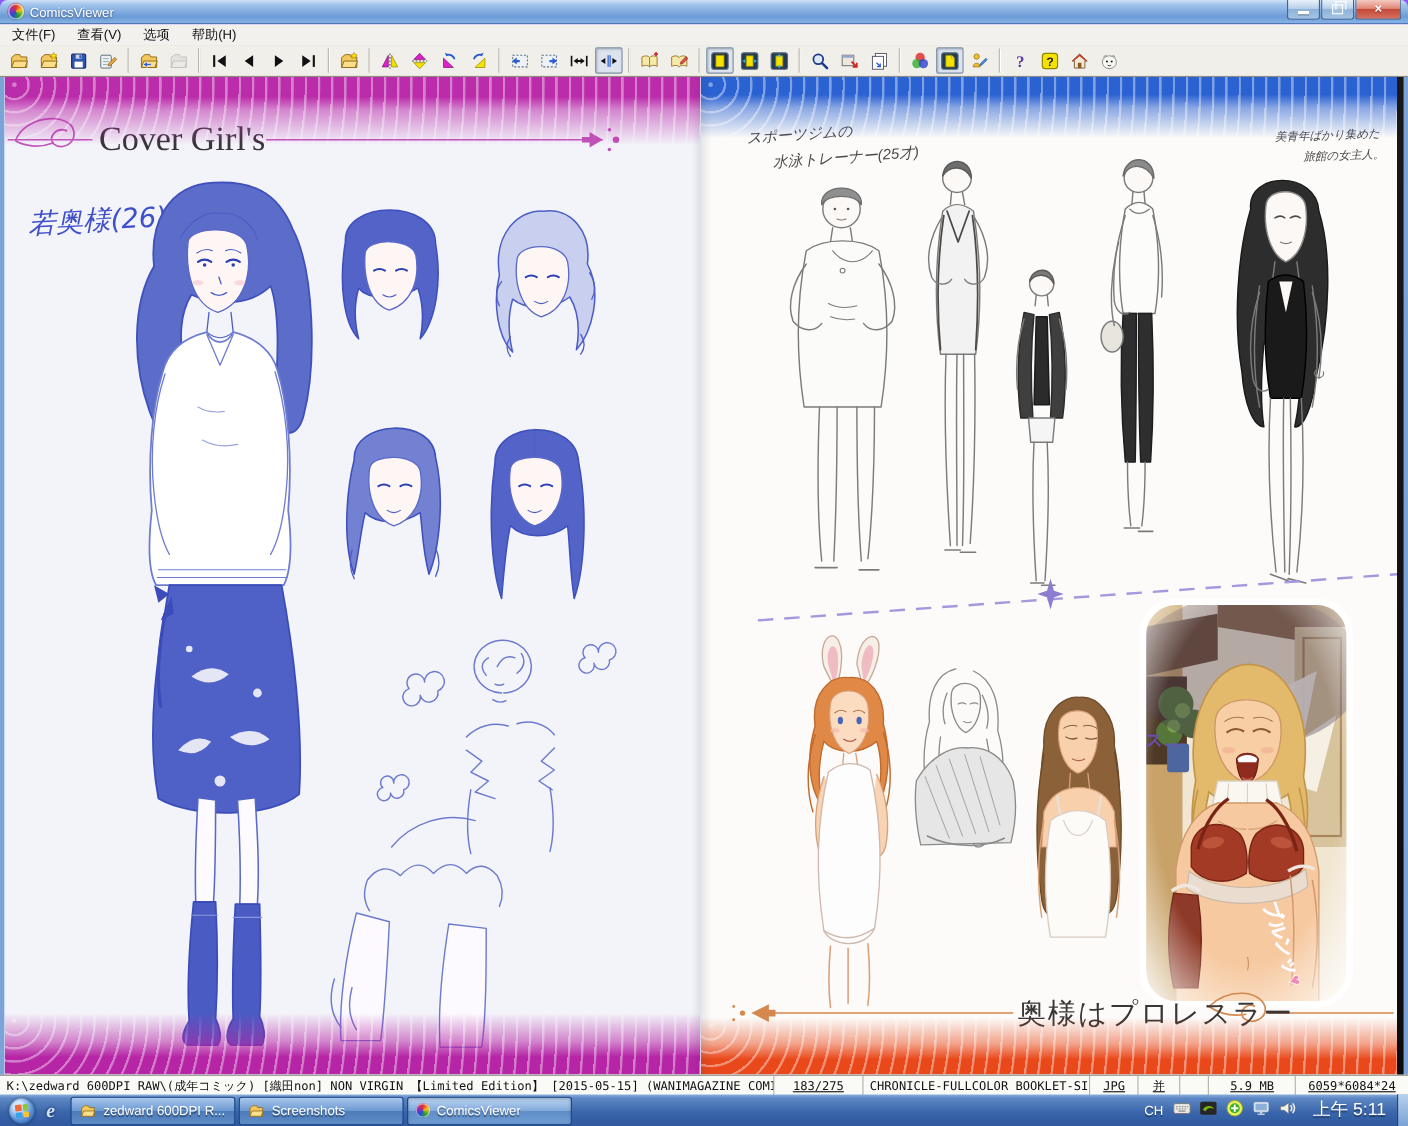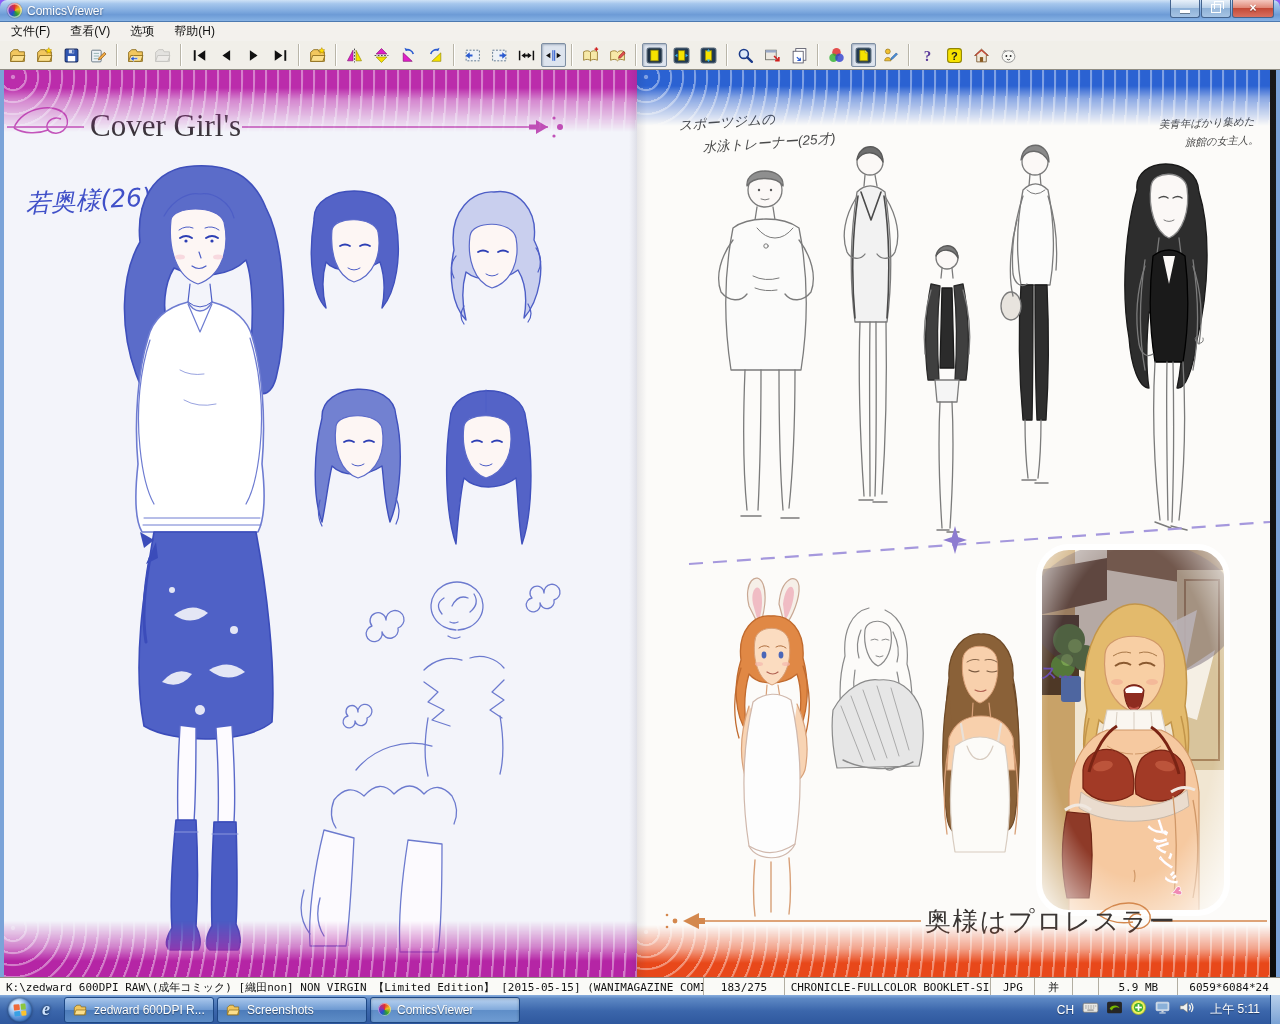--- a/index.html
+++ b/index.html
@@ -62,21 +62,21 @@
     -webkit-mask:linear-gradient(transparent 0,rgba(0,0,0,.5) 24px,#000 38px 100%);
             mask:linear-gradient(transparent 0,rgba(0,0,0,.5) 24px,#000 38px 100%);}
   .art{position:absolute;left:0;top:0;width:100%;height:100%;}
   .serif{font-family:"Liberation Serif","DejaVu Serif",serif;}
   
   .statusbar{position:absolute;left:0;top:977px;width:1280px;height:18px;background:#fafaf7;border-top:1px solid #8f8c82;
     display:flex;align-items:stretch;font-family:"DejaVu Sans Mono",monospace;font-size:11px;color:#111;}
   .sp{display:flex;align-items:center;padding:0 6px;border-right:1px solid #b2ae a2;}
   .sp{border-right:1px solid #b2aea2;white-space:nowrap;overflow:hidden;}
   .sp.path{flex:1 1 auto;min-width:0;}
-  .sp.c{justify-content:center;}
+  .sp.c{justify-content:center;text-decoration:underline;}
   
   .taskbar{position:absolute;left:0;top:995px;width:1280px;height:29px;
     background:linear-gradient(#89aede 0%,#5d88c4 12%,#3b66ab 55%,#2f589e 100%);display:flex;align-items:center;}
   .orb{width:24px;height:24px;border-radius:50%;margin:0 10px 0 8px;position:relative;
     background:radial-gradient(circle at 35% 30%,#cfe6ff 0 18%,#5d94da 55%,#1f4c94 100%);
     box-shadow:inset 0 0 2px #0a2a5a,0 0 3px rgba(0,0,0,.4);}
   .orb .flag{position:absolute;left:6px;top:6px;width:12px;height:12px;display:grid;grid-template-columns:1fr 1fr;grid-template-rows:1fr 1fr;gap:1px;transform:rotate(-6deg);}
   .orb .flag i{border-radius:1px;}
   .orb .flag i:nth-child(1){background:#ef6a3a;}.orb .flag i:nth-child(2){background:#8cc63f;}
   .orb .flag i:nth-child(3){background:#38a0e4;}.orb .flag i:nth-child(4){background:#fcc22d;}
@@ -85,21 +85,21 @@
     background:linear-gradient(#a9c7ec,#6e9ad2 48%,#4d7cba 52%,#5d8cc6);display:flex;align-items:center;padding:12px 7px;box-sizing:border-box;
     color:#fff;font-size:12px;text-shadow:0 1px 1px rgba(0,0,0,.45);}
   .tkb.active{background:linear-gradient(#bcd5f2,#83abdc 48%,#5f8ec8 52%,#6f9cd2);box-shadow:inset 0 1px 3px rgba(0,0,0,.25);}
   .tkb .lbl{white-space:nowrap;overflow:hidden;text-overflow:ellipsis;}
   .tkb svg{width:16px;height:14px;margin-right:6px;flex:0 0 auto;}
   .appdot{width:13px;height:13px;border-radius:50%;margin-right:6px;flex:0 0 auto;
     background:conic-gradient(#e03030,#f0c020,#30a030,#2050d0,#9030b0,#e03030);box-shadow:inset 0 0 0 1px rgba(255,255,255,.5);}
   .tray{margin-left:auto;display:flex;align-items:center;height:100%;}
   .tray .lang{color:#fff;font-size:12px;margin-right:8px;text-shadow:0 1px 1px rgba(0,0,0,.4);}
   .tray svg{width:17px;height:17px;margin-right:7px;}
-  .clock{color:#fff;font-size:12px;margin:0 10px 0 8px;text-shadow:0 1px 1px rgba(0,0,0,.4);white-space:nowrap;}
+  .clock{color:#fff;font-size:16px;margin:0 10px 0 8px;text-shadow:0 1px 1px rgba(0,0,0,.4);white-space:nowrap;}
   .showdesk{width:9px;height:100%;background:linear-gradient(#b8d0ec,#7aa2d4);border-left:1px solid #1d4784;}
   .hidden-defs{position:absolute;width:0;height:0;overflow:hidden;}
 </style>
 </head>
 <body>
 
 <svg class="hidden-defs" aria-hidden="true">
     <defs>
   <symbol id="s-folder" viewBox="0 0 16 16">
         <path d="M1.5,5 l3,-2.5 h4 l1,2 h5 v9 h-13 z" fill="#f2c75e" stroke="#8a6a1a" stroke-width=".8"></path>

